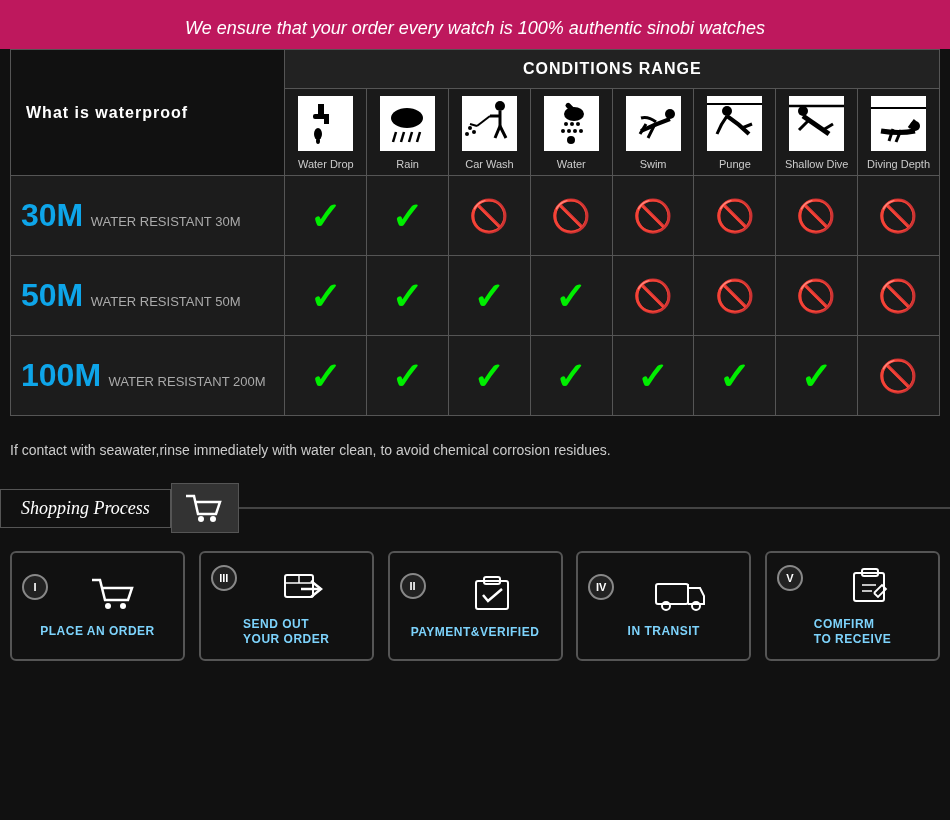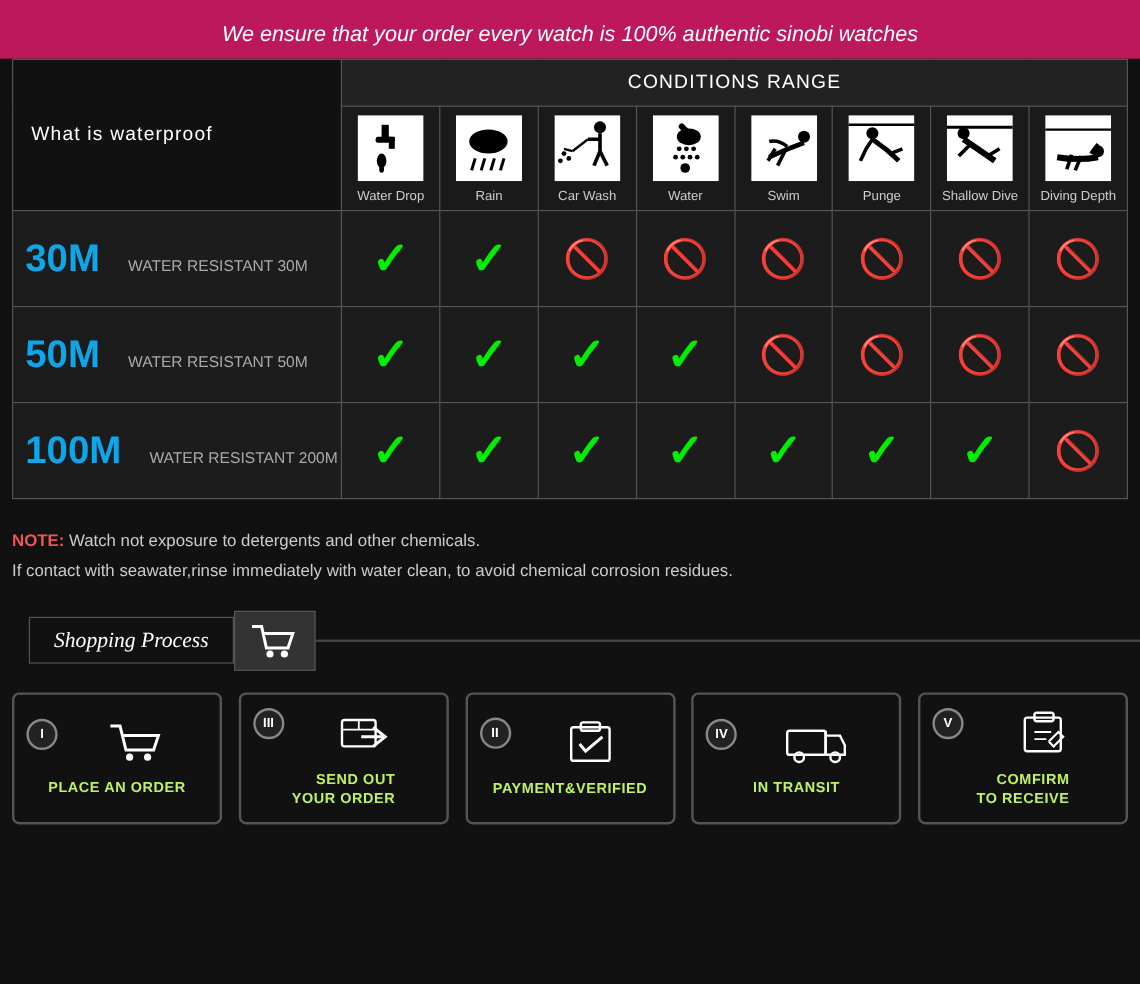--- a/index.html
+++ b/index.html
@@ -36,21 +36,21 @@
       border: 1px solid #555;
       text-align: center;
       vertical-align: middle;
       padding: 4px 2px;
     }
 
     .header-row-top td {
       background: #222;
       color: #fff;
       font-size: 16px;
-      font-weight: normal;
+      font-weight: bold;
       letter-spacing: 1px;
       padding: 10px;
     }
 
     .title-cell {
       background: #111 !important;
       color: #fff;
       font-size: 22px;
       font-weight: bold;
       text-align: left !important;
@@ -95,21 +95,21 @@
       font-size: 32px;
       font-weight: bold;
       color: #0ea5e9;
       display: inline-block;
       min-width: 60px;
     }
 
     .resistance-text {
       font-size: 13px;
       color: #aaa;
-      margin-left: 19px;
+      margin-left: 3px;
     }
 
     .check-mark {
       color: #00ee00;
       font-size: 38px;
       font-weight: bold;
     }
 
     .no-mark {
       color: #cc0000;
@@ -132,21 +132,20 @@
     
     .shopping-section {
       background: #111;
       padding: 0 0 20px;
     }
 
     .shopping-header {
       display: flex;
       align-items: center;
       margin-bottom: 18px;
-      padding-left: 24px;
     }
 
     .shopping-title-box {
       background: #111;
       border: 1px solid #555;
       padding: 8px 20px;
       font-style: italic;
       font-size: 18px;
       color: #fff;
       font-family: Georgia, serif;
@@ -214,24 +213,24 @@
     .step-icon-area {
       flex: 1;
       display: flex;
       align-items: center;
       justify-content: center;
     }
 
     .step-label {
       font-size: 12px;
       font-weight: bold;
-      color: #bef264;
+      color: #7dd3fc;
       letter-spacing: 0.5px;
       margin-top: 6px;
-      text-align: right;
+      text-align: left;
       line-height: 1.3;
     }
 
     
     svg { display: block; }
   </style>
 </head>
 <body>
 
 <div class="top-banner">
@@ -430,23 +429,20 @@
         <td><span class="check-mark">✓</span></td>
         <td><span class="check-mark">✓</span></td>
         <td><span class="check-mark">✓</span></td>
         <td><span class="no-mark">🚫</span></td>
       </tr>
     </tbody>
   </table>
 </div>
 
 <div class="note-section">
-  <div>
-    <span class="note-label">NOTE:</span><span> Watch not exposure to detergents and other chemicals.</span>
-  </div>
   <div>If contact with seawater,rinse immediately with water clean, to avoid chemical corrosion residues.</div>
 </div>
 
 <div class="shopping-section">
   <div class="shopping-header">
     <div class="shopping-title-box">
       <span>Shopping Process</span>
     </div>
     <div class="cart-icon-box">
       <svg width="38" height="32" viewBox="0 0 38 32">

